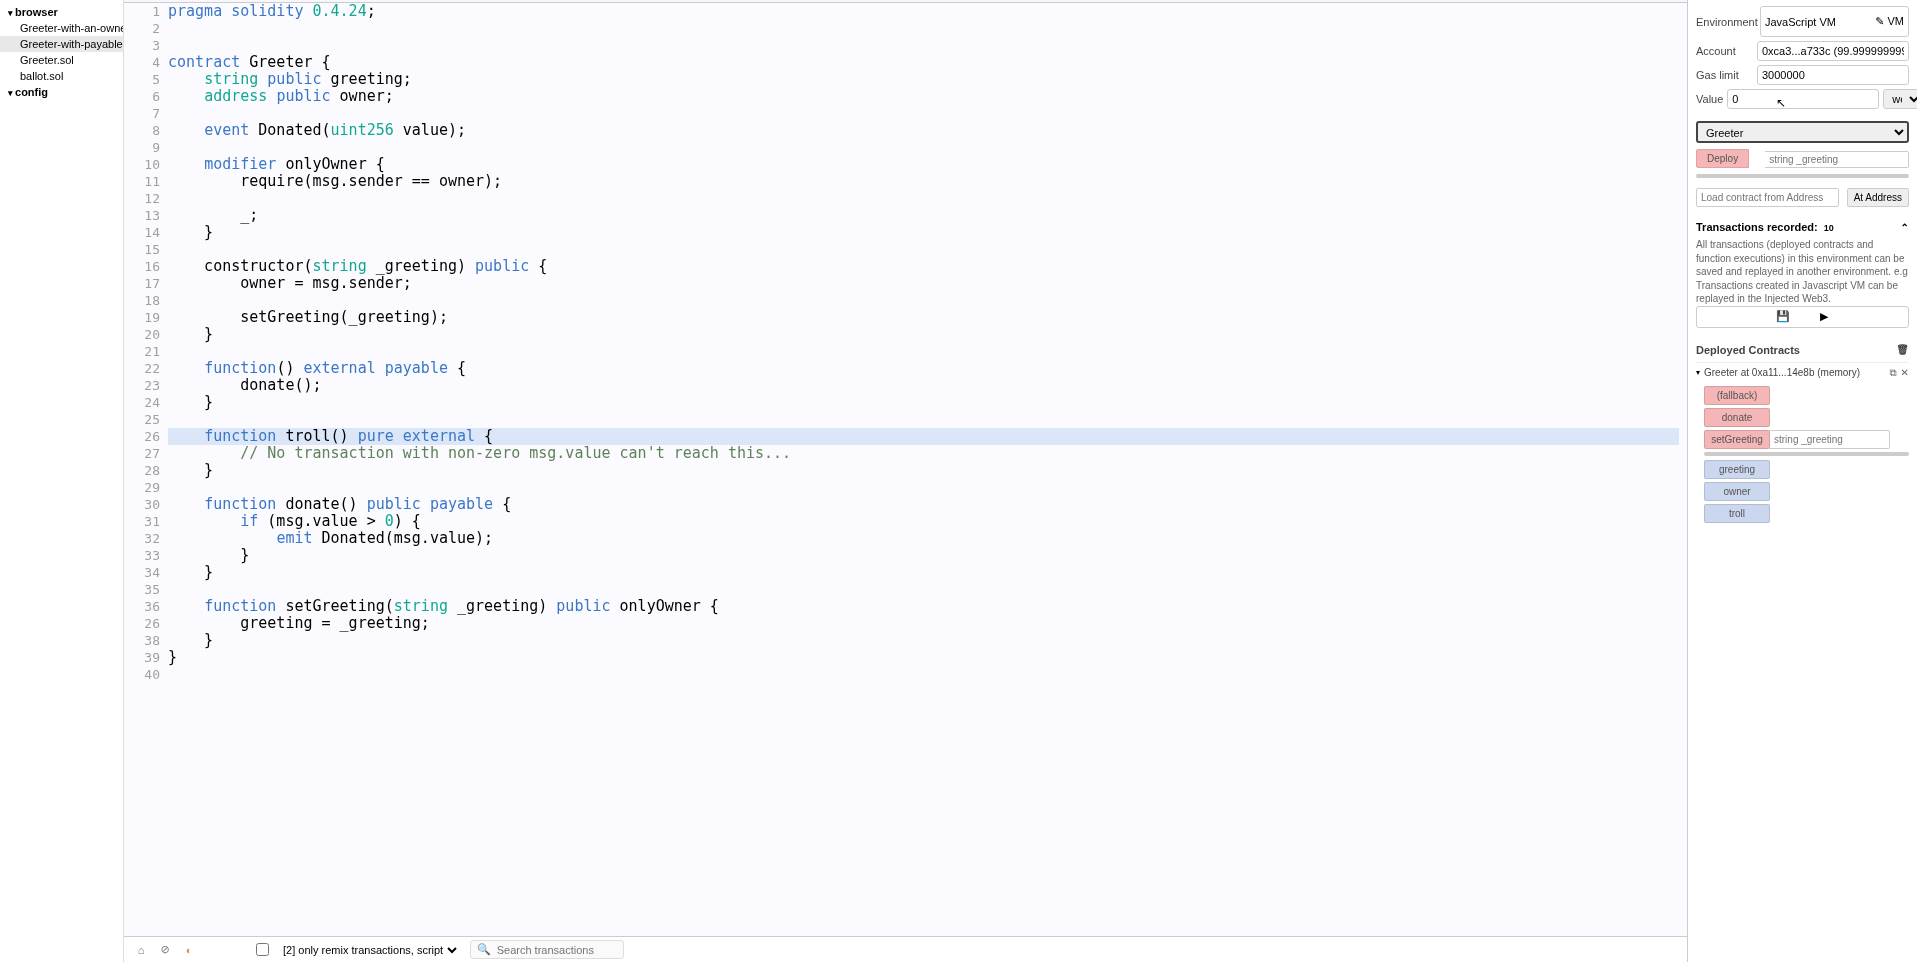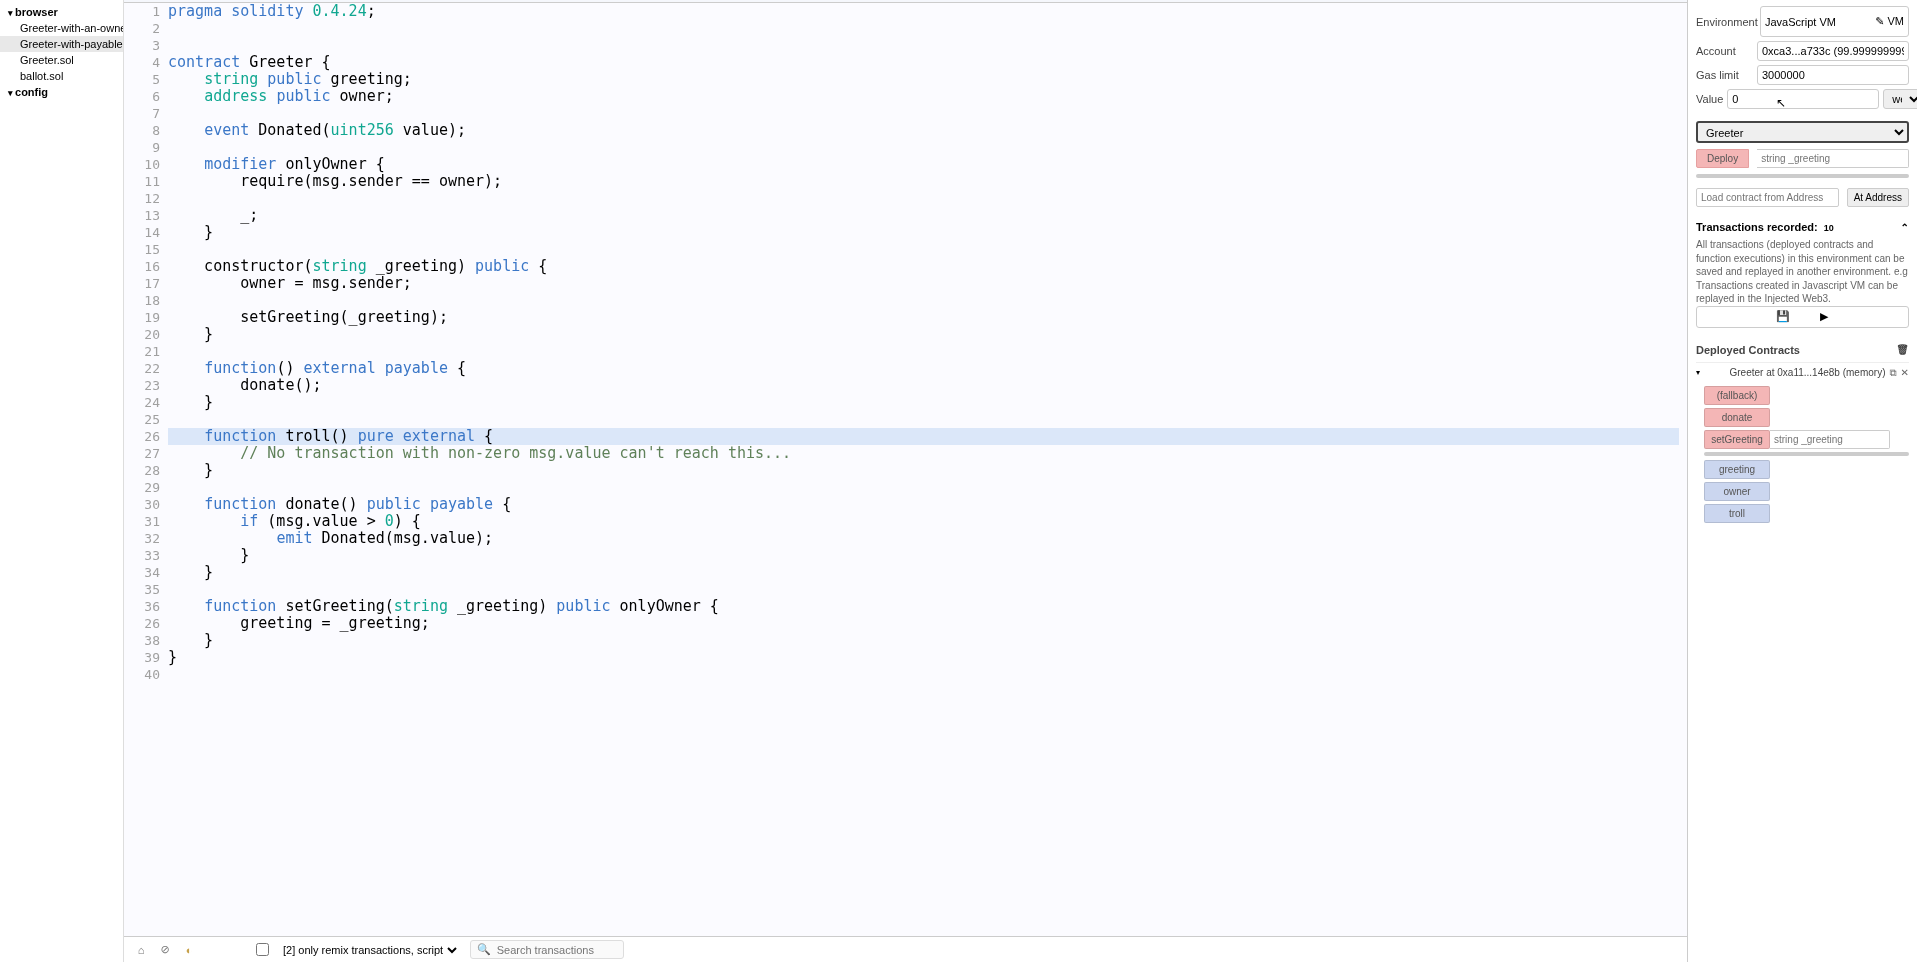--- a/index.html
+++ b/index.html
@@ -37,40 +37,40 @@
   .footer .search { display: flex; align-items: center; gap: 6px; background: #fafafa; border: 1px solid #ddd; border-radius: 3px; padding: 2px 6px; }
   .footer .search input { border: none; outline: none; background: transparent; font-size: 11px; width: 120px; }
 
   
   .right-panel { width: 230px; border-left: 1px solid #ccc; padding: 6px 8px; font-size: 11px; overflow-y: auto; background: #fff; position: relative; }
   .row { display: flex; align-items: center; margin-bottom: 4px; gap: 4px; }
   .row label { width: 60px; color: #444; }
   .row input, .row select { flex: 1; border: 1px solid #ccc; border-radius: 3px; padding: 2px 4px; font-size: 11px; height: 20px; }
 
   .contract-select { width: 100%; border: 2px solid #444; border-radius: 3px; padding: 3px 4px; font-size: 11px; margin: 8px 0 6px; height: 22px; }
-  .deploy-row { display: flex; gap: 8px; margin-bottom: 6px; }
+  .deploy-row { display: flex; gap: 16px; margin-bottom: 6px; align-items: flex-end; }
   .deploy-row .btn-deploy { background: #f4b6b6; border: 1px solid #e6a0a0; color: #555; padding: 3px 10px; font-size: 10px; border-radius: 2px 0 0 2px; cursor: pointer; }
   .deploy-row input { flex:1; border: 1px solid #ccc; border-left: none; border-radius: 0 2px 2px 0; padding: 2px 4px; font-size: 10px; color: #999; }
   .bar { height: 4px; background: #ccc; border-radius: 2px; margin-bottom: 10px; }
 
   .addr-row { display: flex; gap: 8px; margin-bottom: 14px; }
   .addr-row input { flex: 1; border: 1px solid #ccc; border-radius: 2px; padding: 3px 4px; font-size: 10px; }
   .addr-row button { background: #eee; border: 1px solid #ccc; border-radius: 2px; padding: 3px 6px; font-size: 10px; cursor: pointer; }
 
   .section-hdr { display: flex; align-items: center; justify-content: space-between; font-size: 11px; font-weight: 600; margin-bottom: 4px; }
   .section-hdr .chev { cursor: pointer; font-size: 10px; }
   .tx-help { font-size: 10px; color: #666; line-height: 1.35; margin-bottom: 0; }
   .tx-ctrl { border: 1px solid #ccc; border-radius: 3px; height: 22px; display: flex; align-items: center; justify-content: center; gap: 30px; margin-bottom: 16px; }
   .tx-ctrl span { cursor: pointer; font-size: 11px; }
 
   .deployed-hdr { display: flex; align-items: center; justify-content: space-between; font-size: 11px; font-weight: 600; color: #444; margin-bottom: 6px; }
   .deployed-instance { border-top: 1px solid #eee; }
   .instance-hdr { display: flex; align-items: center; gap: 4px; padding: 4px 0; font-size: 10px; }
   .instance-hdr .chev2 { cursor: pointer; font-size: 8px; }
-  .instance-hdr .iname { flex: 1; text-align: right; color: #444; }
+  .instance-hdr .iname { flex: 1; text-align: left; color: #444; }
   .instance-hdr .copy, .instance-hdr .close { cursor: pointer; font-size: 10px; color: #666; }
 
   .fn-btn { display: flex; margin: 3px 0 3px 8px; }
   .fn-btn button { min-width: 66px; font-size: 10px; padding: 3px 6px; border: 1px solid rgba(0,0,0,0.12); border-radius: 2px; cursor: pointer; text-align: center; }
   .fn-btn input { flex:1; border: 1px solid #ccc; border-left: none; border-radius: 0 2px 2px 0; padding: 2px 4px; font-size: 10px; color: #999; max-width: 120px; }
   .fn-btn.red button { background: #f4b6b6; color: #555; }
   .fn-btn.blue button { background: #cbd6ef; color: #555; }
   
   .cursor-ptr { position: absolute; font-size: 12px; pointer-events: none; }
 

